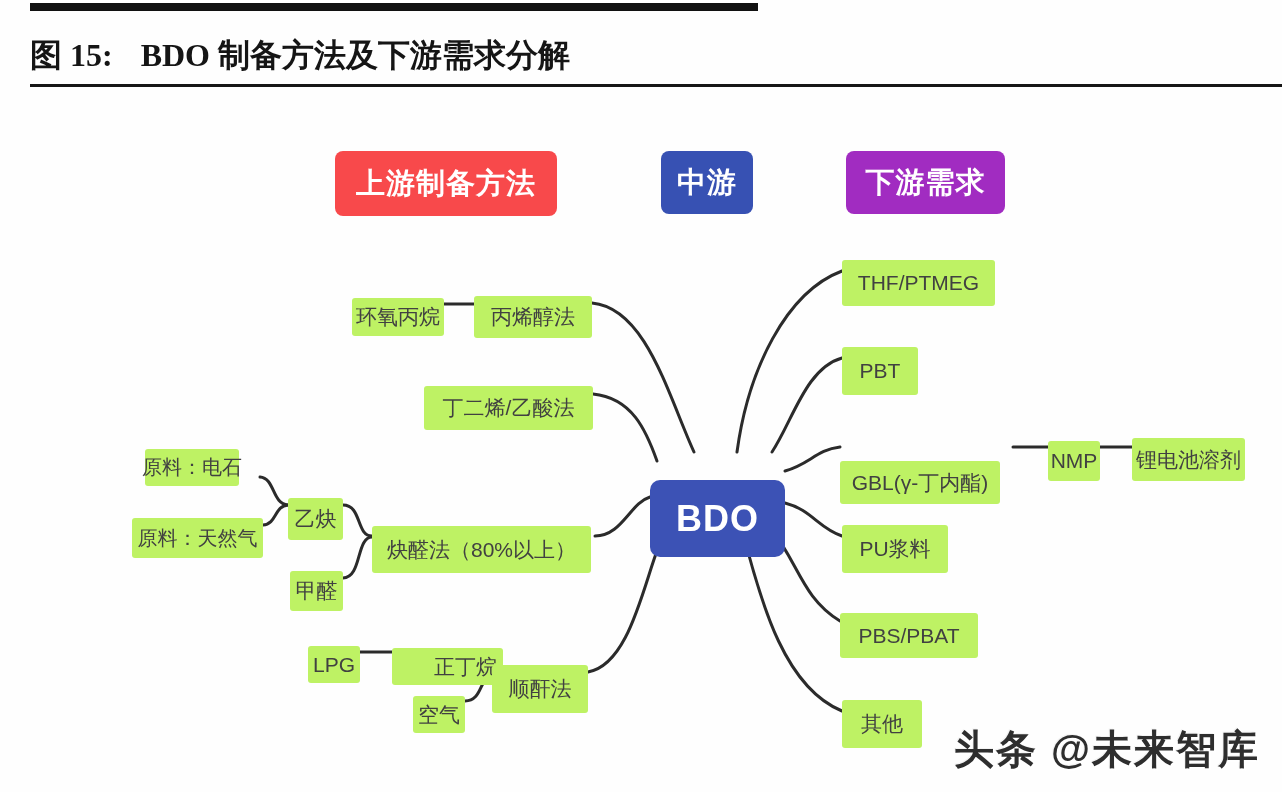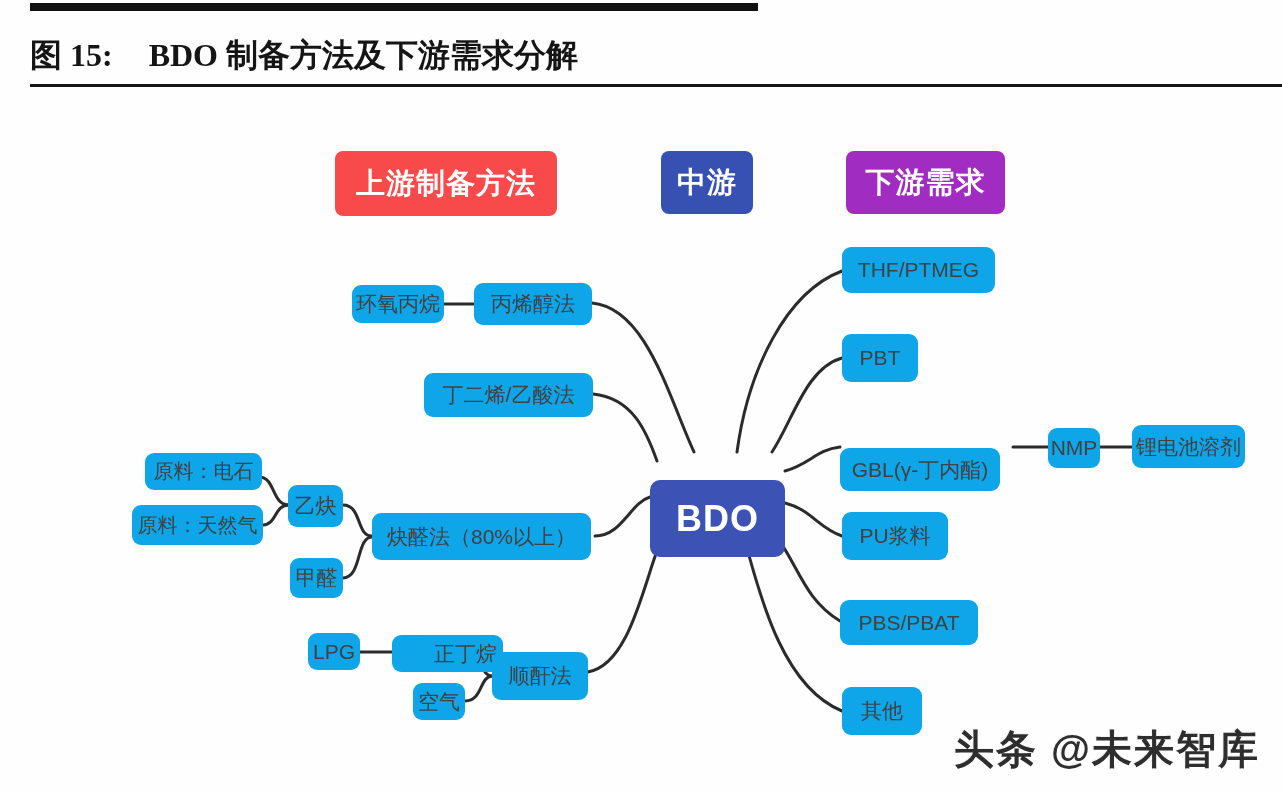--- a/index.html
+++ b/index.html
@@ -14,21 +14,21 @@
   .top-bar{
     position:absolute;left:30px;top:3px;width:728px;height:8px;
     background:#111111;
   }
   .fig-title{
     position:absolute;left:30px;top:34px;width:1220px;
     font-family:"Liberation Serif",serif;
     font-weight:bold;font-size:32px;color:#151515;
     white-space:nowrap;
   }
-  .fig-title .fig-name{margin-left:36px;}
+  .fig-title .fig-name{margin-left:28px;}
   .title-underline{
     position:absolute;left:30px;top:84px;width:1252px;height:3px;
     background:#161616;
   }
   
   .hdr{
     position:absolute;border-radius:8px;color:#ffffff;
     display:flex;align-items:center;justify-content:center;
     font-weight:bold;font-size:29px;letter-spacing:1px;
   }
@@ -37,29 +37,30 @@
   .hdr-down{left:846px;top:151px;width:159px;height:63px;background:#a12cc1;}
   
   .bdo{
     position:absolute;left:650px;top:480px;width:135px;height:77px;
     background:#3c52b5;border-radius:10px;color:#ffffff;
     display:flex;align-items:center;justify-content:center;
     font-weight:bold;font-size:36px;letter-spacing:1px;
   }
   
   .node{
-    position:absolute;background:#0ea5e9;border-radius:9px;
+    position:absolute;background:#bef264;border-radius:3px;
     color:#414141;font-size:21px;
     display:flex;align-items:center;justify-content:center;
     white-space:nowrap;
+    margin-top:13px;
   }
   .n-propylene-oxide{left:352px;top:285px;width:92px;height:38px;}
   .n-allyl{left:474px;top:283px;width:118px;height:42px;}
   .n-butadiene{left:424px;top:373px;width:169px;height:44px;text-align:center;}
-  .n-carbide{left:145px;top:453px;width:117px;height:37px;font-size:20px;}
+  .n-carbide{left:145px;top:436px;width:94px;height:37px;font-size:20px;}
   .n-naturalgas{left:132px;top:505px;width:131px;height:40px;font-size:20px;}
   .n-acetylene{left:288px;top:485px;width:55px;height:42px;}
   .n-formaldehyde{left:290px;top:558px;width:53px;height:40px;}
   .n-reppe{left:372px;top:513px;width:219px;height:47px;}
   .n-lpg{left:308px;top:633px;width:52px;height:37px;}
   .n-butane{left:392px;top:635px;width:75px;height:37px;padding-left:36px;}
   .n-air{left:413px;top:683px;width:52px;height:37px;}
   .n-maleic{left:492px;top:652px;width:96px;height:48px;}
   .n-thf{left:842px;top:247px;width:153px;height:46px;}
   .n-pbt{left:842px;top:334px;width:76px;height:48px;}

